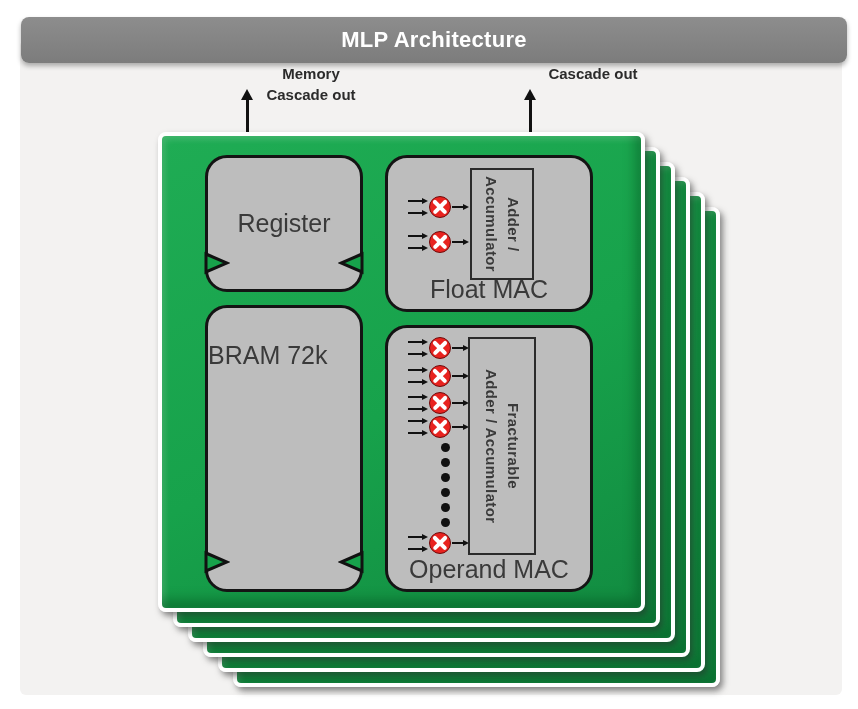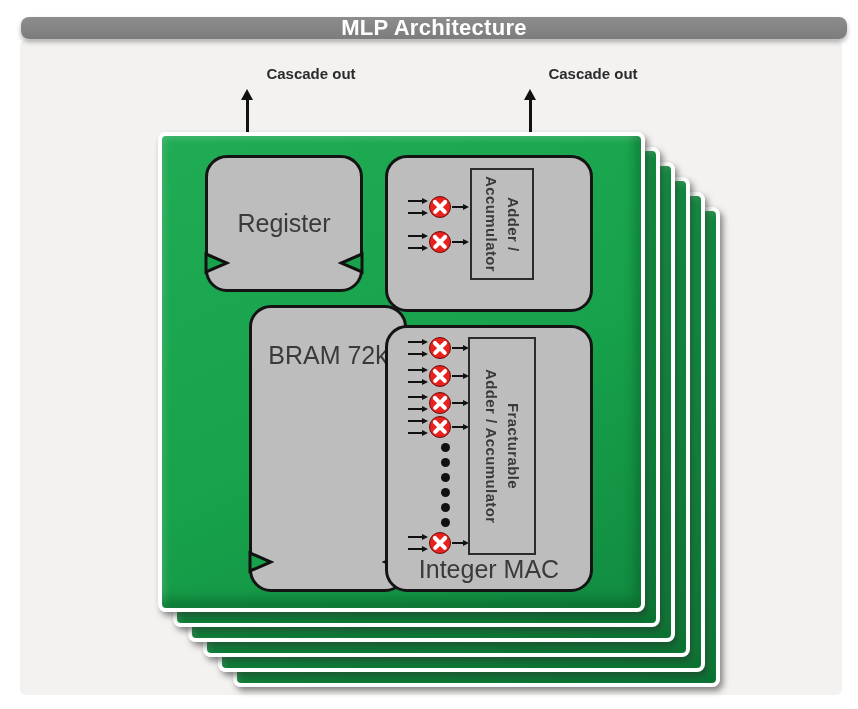--- a/index.html
+++ b/index.html
@@ -2,21 +2,21 @@
 <html><head>
 <meta charset="utf-8">
 <style>
   html,body{margin:0;padding:0;}
   body{
     width:858px;height:709px;position:relative;background:#ffffff;overflow:hidden;
     font-family:"Liberation Sans","DejaVu Sans",sans-serif;
   }
   
   .title-bar{
-    position:absolute;left:21px;top:17px;width:826px;height:22px;
+    position:absolute;left:21px;top:17px;width:826px;height:46px;
     background:linear-gradient(#8d8d8d,#7c7c7c);
     border-radius:8px;display:flex;align-items:center;justify-content:center;
     box-shadow:0 3px 5px rgba(0,0,0,.30);z-index:5;
   }
   .title-bar span{color:#ffffff;font-size:22px;font-weight:700;letter-spacing:.3px;}
   
   .panel{
     position:absolute;left:20px;top:40px;width:822px;height:655px;
     background:#f3f2f1;border-radius:6px;z-index:1;
   }
@@ -53,21 +53,21 @@
   .layer.front{left:158px;top:132px;z-index:7;}
   
   .block{
     position:absolute;box-sizing:border-box;background:#bdbdbd;
     border:3px solid #141414;border-radius:22px;color:#3a3a3a;
   }
   .block.register{left:43px;top:19px;width:158px;height:137px;
     display:flex;flex-direction:column;align-items:center;justify-content:center;
     font-size:25px;line-height:35px;}
   .block.bram{left:43px;top:169px;width:158px;height:287px;
-    text-align:center;padding-top:33px;font-size:25px;margin-left:44px;}
+    text-align:left;padding-top:33px;font-size:25px;}
   .block.mac{left:223px;width:208px;}
   .block.floatmac{top:19px;height:157px;}
   .block.integermac{top:189px;height:267px;}
   .mac-label{
     position:absolute;left:0;right:0;bottom:5px;text-align:center;
     font-size:25px;color:#3a3a3a;
   }
   
   .notch{position:absolute;width:26px;height:24px;}
   .notch.left{left:-4px;}
@@ -118,20 +118,21 @@
 </head>
 <body>
 
 <div class="panel"></div>
 
 <div class="title-bar">
   <span>MLP Architecture</span>
 </div>
 
 <div class="cascade-label memory">
+  <div>Memory</div>
   <div>Cascade out</div>
 </div>
 <div class="cascade-label operand">
   <div>Cascade out</div>
 </div>
 <div class="up-arrow memory">
   <span class="shaft"></span>
     <span class="head"></span>
 </div>
 <div class="up-arrow operand">
@@ -175,20 +176,21 @@
       <span class="out"></span>
     </div>
     <div class="mult m2">
       <span class="in a"></span>
         <span class="in b"></span>
       <span class="circle"></span>
       <span class="out"></span>
     </div>
     <div class="adder">Adder /
 Accumulator</div>
+    <div class="mac-label">Float MAC</div>
   </div>
 
   <div class="block mac integermac">
     <div class="mult m1">
       <span class="in a"></span>
         <span class="in b"></span>
       <span class="circle"></span>
       <span class="out"></span>
     </div>
     <div class="mult m2">
@@ -216,16 +218,16 @@
     <span class="dot d5"></span>
     <span class="dot d6"></span>
     <div class="mult m5">
       <span class="in a"></span>
         <span class="in b"></span>
       <span class="circle"></span>
       <span class="out"></span>
     </div>
     <div class="adder">Fracturable
 Adder / Accumulator</div>
-    <div class="mac-label">Integer MAC</div>
+    <div class="mac-label">Operand MAC</div>
   </div>
 
 </div>
 
 </body></html>

